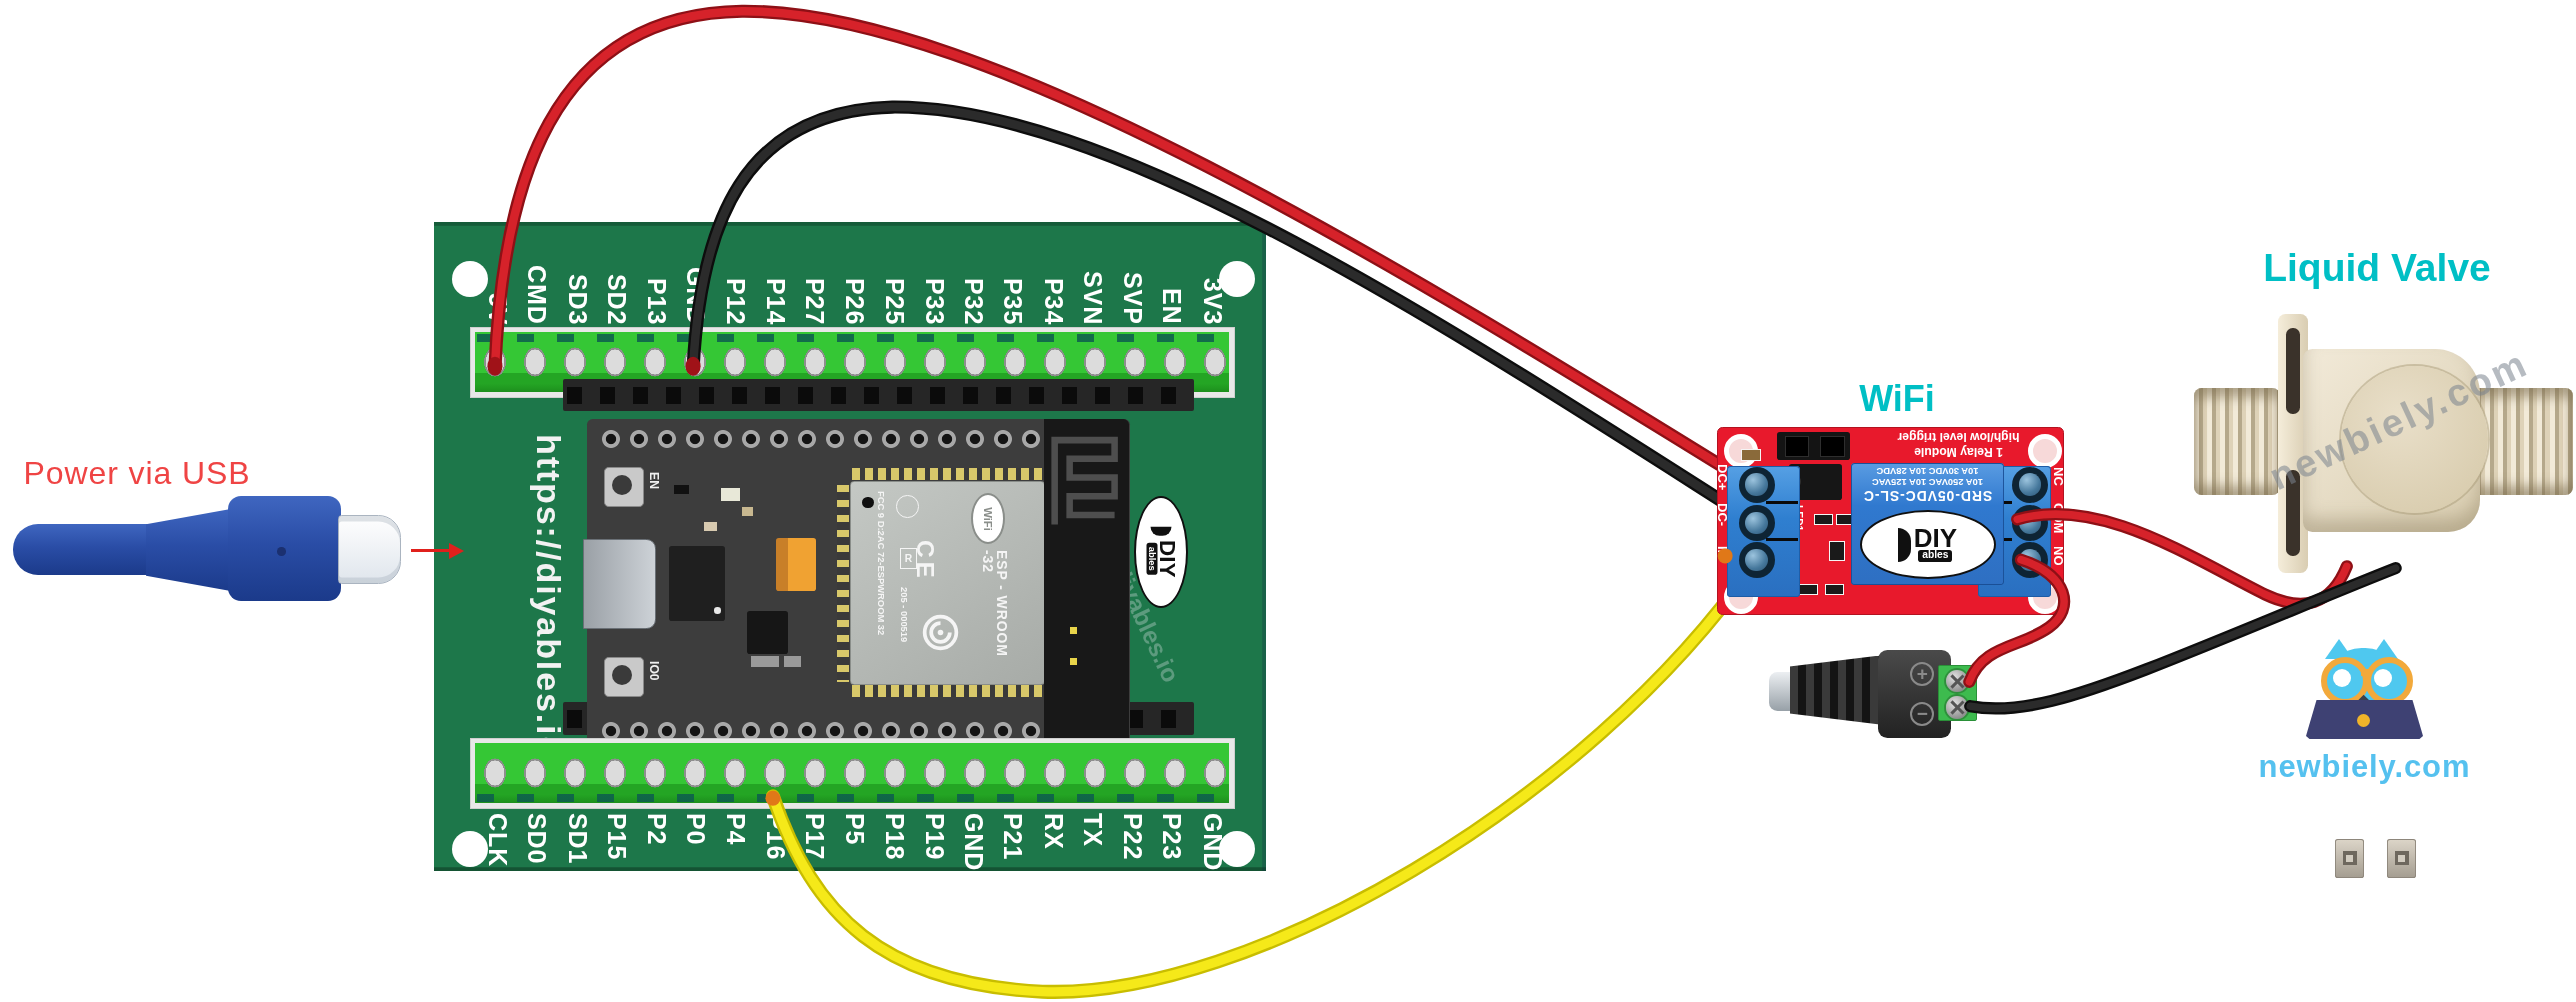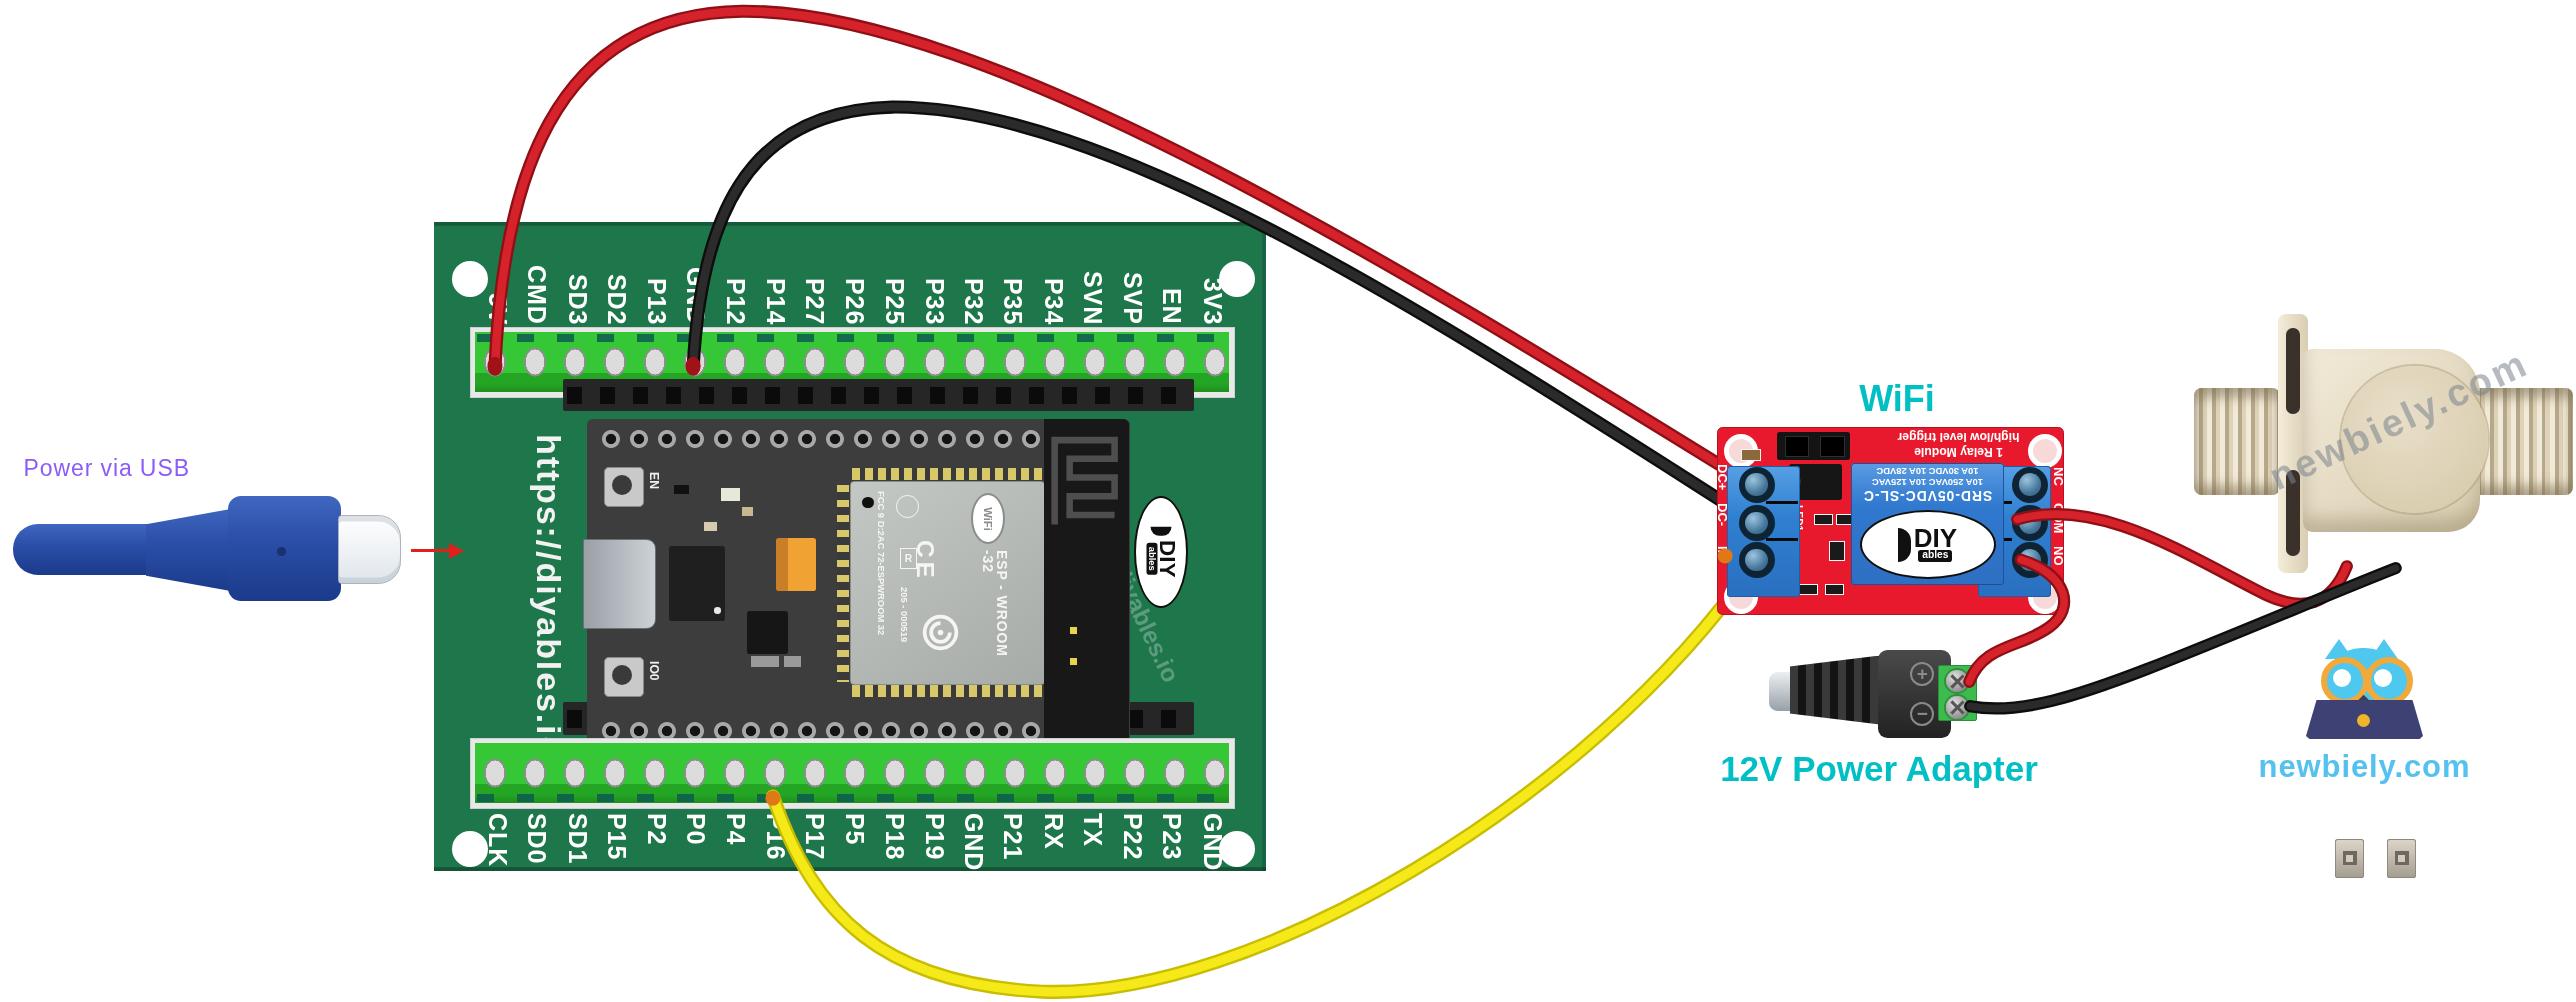--- a/index.html
+++ b/index.html
@@ -354,19 +354,19 @@
   <svg class="wires" width="2576" height="1002" viewBox="0 0 2743 1067" style="z-index:8;">
     <path class="wire" stroke-width="13" d="M 2152 596 C 2202 612 2210 648 2182 668 C 2152 690 2112 686 2097 726" stroke="#8e1016"></path>
     <path class="wire" stroke-width="8" d="M 2152 596 C 2202 612 2210 648 2182 668 C 2152 690 2112 686 2097 726" stroke="#d6222a"></path>
     <path class="wire" stroke-width="13" d="M 2148 553 C 2235 528 2330 592 2412 633 C 2452 652 2482 645 2499 603" stroke="#8e1016"></path>
     <path class="wire" stroke-width="8" d="M 2148 553 C 2235 528 2330 592 2412 633 C 2452 652 2482 645 2499 603" stroke="#d6222a"></path>
     <path class="wire" stroke-width="13" d="M 2098 752 C 2150 762 2215 740 2285 713 C 2375 678 2482 632 2551 605" stroke="#0d0d0d"></path>
     <path class="wire" stroke-width="8" d="M 2098 752 C 2150 762 2215 740 2285 713 C 2375 678 2482 632 2551 605" stroke="#2b2b2b"></path>
     <circle cx="1837" cy="592" r="8" fill="#e07818"></circle>
   </svg>
 
-  <div class="abs" style="left:23.5px;top:455px;font-size:23px;color:#8b5cf6;letter-spacing:0.9px;z-index:9;">Power via USB</div>
+  <div class="abs" style="left:23.5px;top:455px;font-size:32px;color:#ef4444;letter-spacing:0.9px;z-index:9;">Power via USB</div>
   <div class="title" style="left:1803px;top:378px;width:188px;font-size:36px;z-index:9;">WiFi</div>
-  <div class="title" style="left:1696px;top:749px;width:366px;font-size:35px;z-index:9;">12V Power Adapter</div>
+  <div class="title" style="left:2254px;top:246px;width:246px;font-size:39px;z-index:9;">Liquid Valve</div>
   <div class="abs" style="left:2252px;top:749px;width:225px;text-align:center;font-size:31px;font-weight:bold;color:#55c1ef;letter-spacing:0.9px;z-index:9;">newbiely.com</div>
 
 </div>
 
 
 </body></html>

